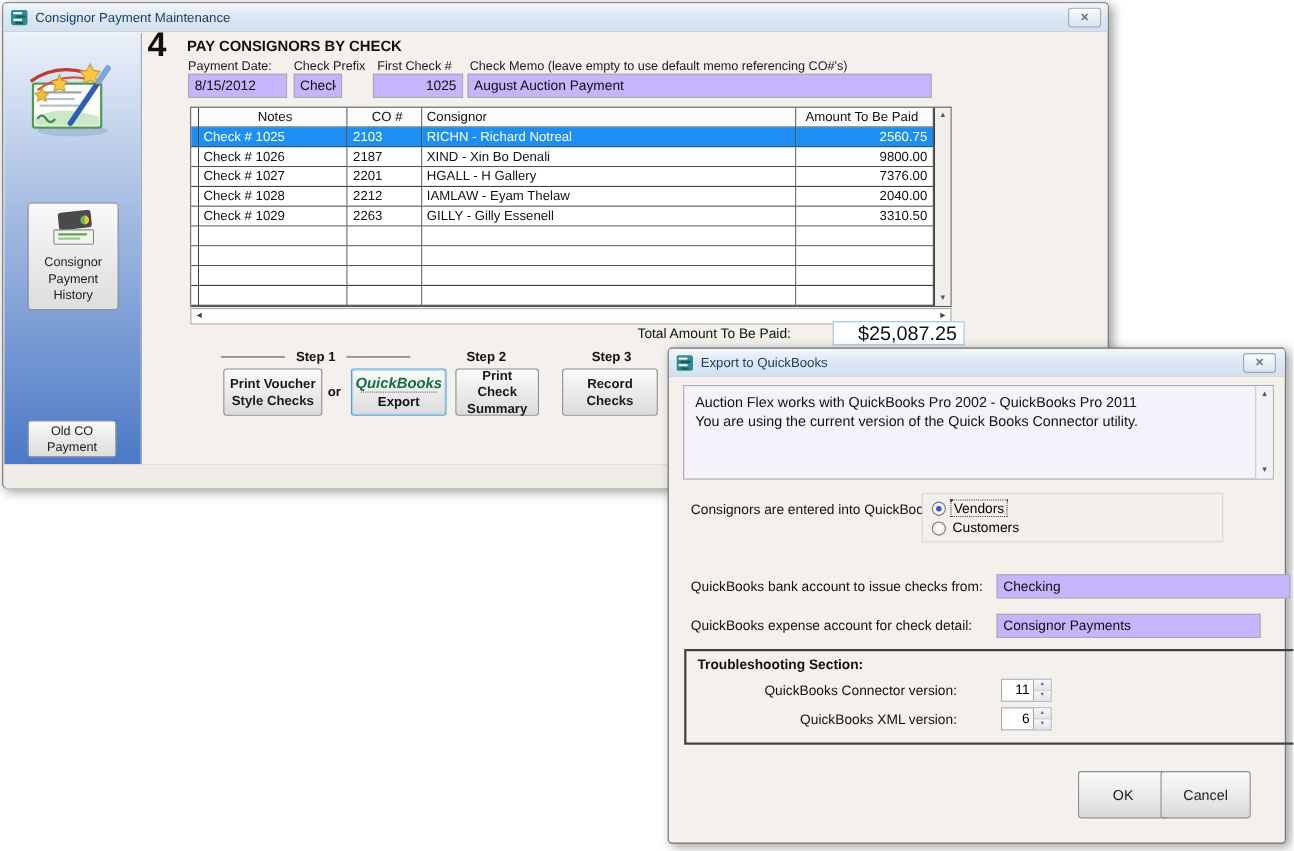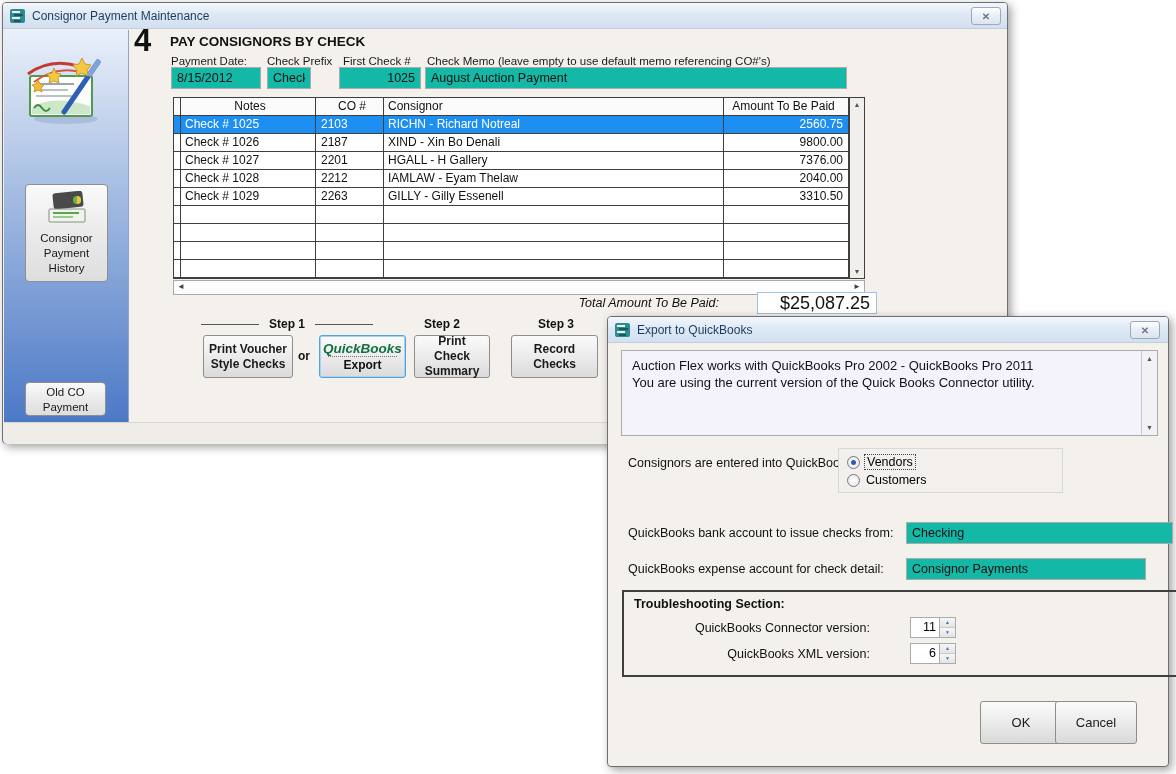--- a/index.html
+++ b/index.html
@@ -34,21 +34,21 @@
               background:linear-gradient(#FAFAFA, #E9E9E9 55%, #DEDEDE);
               font-size:11.5px; color:#1a1a1a; text-align:center; cursor:pointer; }
   #btn-history { left:21px; top:154px; width:83px; height:98px; padding-top:6px; }
   #btn-history .lbl { margin-top:4px; line-height:15px; padding:0 6px; }
   #btn-oldco { left:21px; top:352px; width:81px; height:34px; line-height:15px; padding-top:2px; }
 
   .step-number { position:absolute; left:131px; top:20px; font-size:31px; font-weight:bold; color:#111; }
   .main-heading { position:absolute; left:167px; top:31px; font-size:13.5px; font-weight:bold; color:#111; }
 
   .fld-label { position:absolute; top:52px; font-size:11.5px; color:#1a1a1a; white-space:nowrap; }
-  .txt { position:absolute; height:22px; border:1px solid #ABABAB; background:#14b8a6;
+  .txt { position:absolute; height:22px; border:1px solid #ABABAB; background:#c4b5fd;
          font-family:"Liberation Sans",sans-serif; font-size:12.5px; color:#111; padding:0 5px; }
 
   
   #grid-wrap { position:absolute; left:170px; top:94px; width:692px; height:182px;
                border:1px solid #3f3f3f; background:#fff; }
   .grid-row { display:grid; grid-template-columns:7px 135px 68px 340px 125px; height:18px; }
   .grid-row .cell { border-right:1px solid #3f3f3f; border-bottom:1px solid #3f3f3f;
                     font-size:12px; line-height:17px; overflow:hidden; white-space:nowrap;
                     background:#fff; color:#111; }
   .grid-row.hdr .cell { background:#FBFBFB; border-bottom:1px solid #3f3f3f; }
@@ -63,21 +63,21 @@
   #grid-vscroll { position:absolute; right:0; top:0; bottom:0; width:15px;
                   background:#F1EFEC; border-left:1px solid #3f3f3f; }
   .sb-arrow { position:absolute; left:0; right:0; text-align:center; font-size:7px; color:#555; cursor:pointer; }
 
   #grid-hscroll { position:absolute; left:170px; top:277px; width:692px; height:15px;
                   background:#FDFDFD; border:1px solid #a9a9a9; }
   #grid-hscroll .left { position:absolute; left:3px; top:1px; font-size:8px; color:#444; cursor:pointer; }
   #grid-hscroll .right { position:absolute; right:3px; top:1px; font-size:8px; color:#444; cursor:pointer; }
 
   .total-label { position:absolute; left:420px; top:293px; width:296px; text-align:right;
-                 font-size:12.5px; color:#111;font-style:italic; }
+                 font-size:12.5px; color:#111; }
   .total-box { position:absolute; left:754px; top:289px; width:120px; height:22px;
                border:1px solid #9FC0DE; background:#fff; font-size:18px; color:#111;
                text-align:right; line-height:20px; padding-right:6px; }
 
   .step-caption { position:absolute; top:314px; font-size:12px; font-weight:bold; color:#111; }
   #step1-group { left:198px; width:172px; display:flex; align-items:center; }
   #step1-group .line { flex:1; height:1px; background:#555; }
   #step1-group .txt-c { padding:0 10px; font-weight:bold; font-size:12px; }
   #step2-cap { left:410px; width:58px; text-align:center; }
   #step3-cap { left:524px; width:58px; text-align:center; }
@@ -100,21 +100,21 @@
   #qb-dialog .close-btn { right:8px; }
 
   #info-box { position:absolute; left:13px; top:33px; width:537px; height:86px;
               background:#F4F3FC; border:1px solid #ABABAB; }
   #info-box .info-text { padding:6px 10px; font-size:13px; line-height:17px; color:#111; }
   #info-vscroll { position:absolute; right:0; top:0; bottom:0; width:16px;
                   background:#F2F1F5; border-left:1px solid #c8c8c8; }
 
   .dlg-label { position:absolute; font-size:12.5px; color:#111; white-space:nowrap; }
 
-  #radio-panel { position:absolute; left:230px; top:131px; width:225px; height:45px;
+  #radio-panel { position:absolute; left:230px; top:131px; width:274px; height:45px;
                  border:1px solid #D8D8D8; background:#F2EFEC; }
   .radio-row { position:absolute; left:8px; display:flex; align-items:center; cursor:pointer; }
   .radio { width:13px; height:13px; border-radius:50%; border:1px solid #7a7a7a;
            background:radial-gradient(#ffffff, #e4e4e4); position:relative; flex:0 0 13px; }
   .radio.sel::after { content:""; position:absolute; left:3px; top:3px; width:5px; height:5px;
                       border-radius:50%; background:#2E5BB8; }
   .radio-row .rlbl { font-size:12.5px; margin-left:4px; padding:0 2px; }
   .radio-row .rlbl.focused { border:1px dotted #444; }
 
   #groupbox { position:absolute; left:14px; top:273px; width:573px; height:87px;

